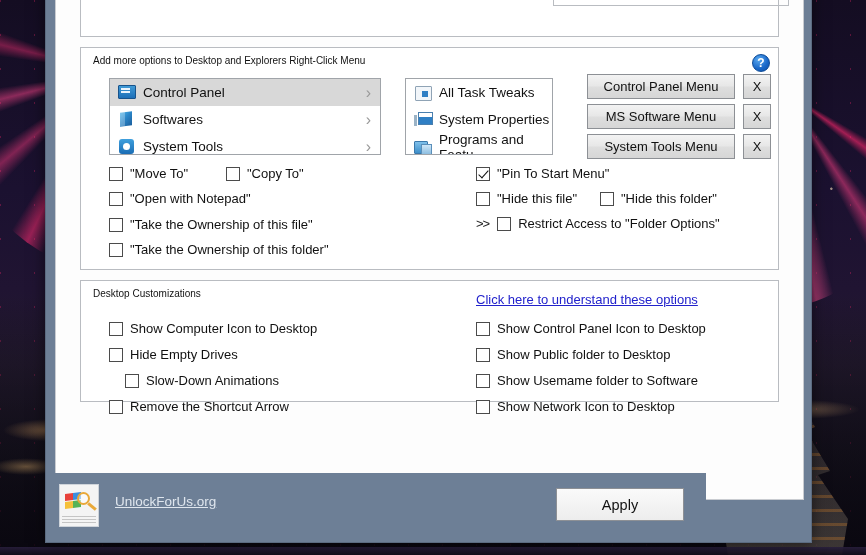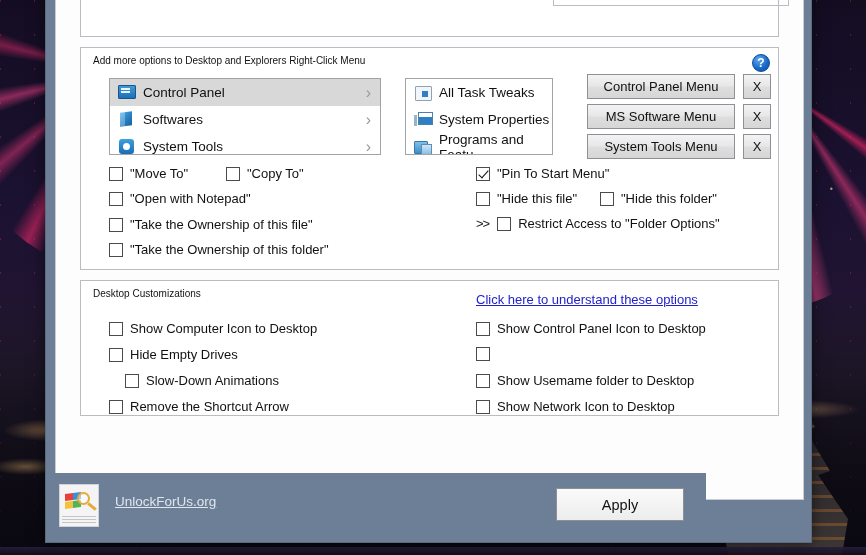--- a/index.html
+++ b/index.html
@@ -285,21 +285,21 @@
     position: absolute;
     left: 4px; top: 0px;
     width: 4px; height: 9px;
     border: solid #111;
     border-width: 0 1.8px 1.8px 0;
     transform: rotate(42deg);
   }
   .gt { margin-right: 8px; color: #222; font-size: 13px; letter-spacing: -1px; }
 
   
-  #sec-desktop { height: 136px; }
+  #sec-desktop { height: 122px; }
   .link {
     position: absolute;
     color: #2222cc;
     text-decoration: underline;
     font-size: 13px;
     cursor: pointer;
   }
 
   
   #footer {
@@ -496,24 +496,25 @@
             <span class="cbox"></span>
             <span>Remove the Shortcut Arrow</span>
           </div>
 
           <div class="cbrow" style="left:395px; top:40px;">
             <span class="cbox"></span>
             <span>Show Control Panel Icon to Desktop</span>
           </div>
           <div class="cbrow" style="left:395px; top:66px;">
             <span class="cbox"></span>
+            <span>Show Public folder to Desktop</span>
           </div>
           <div class="cbrow" style="left:395px; top:92px;">
             <span class="cbox"></span>
-            <span>Show Usemame folder to Desktop</span>
+            <span>Show Usemame folder to Software</span>
           </div>
           <div class="cbrow" style="left:395px; top:118px;justify-content:center;">
             <span class="cbox"></span>
             <span>Show Network Icon to Desktop</span>
           </div>
         </div>
 
       </div>
     </div>
   </div>

